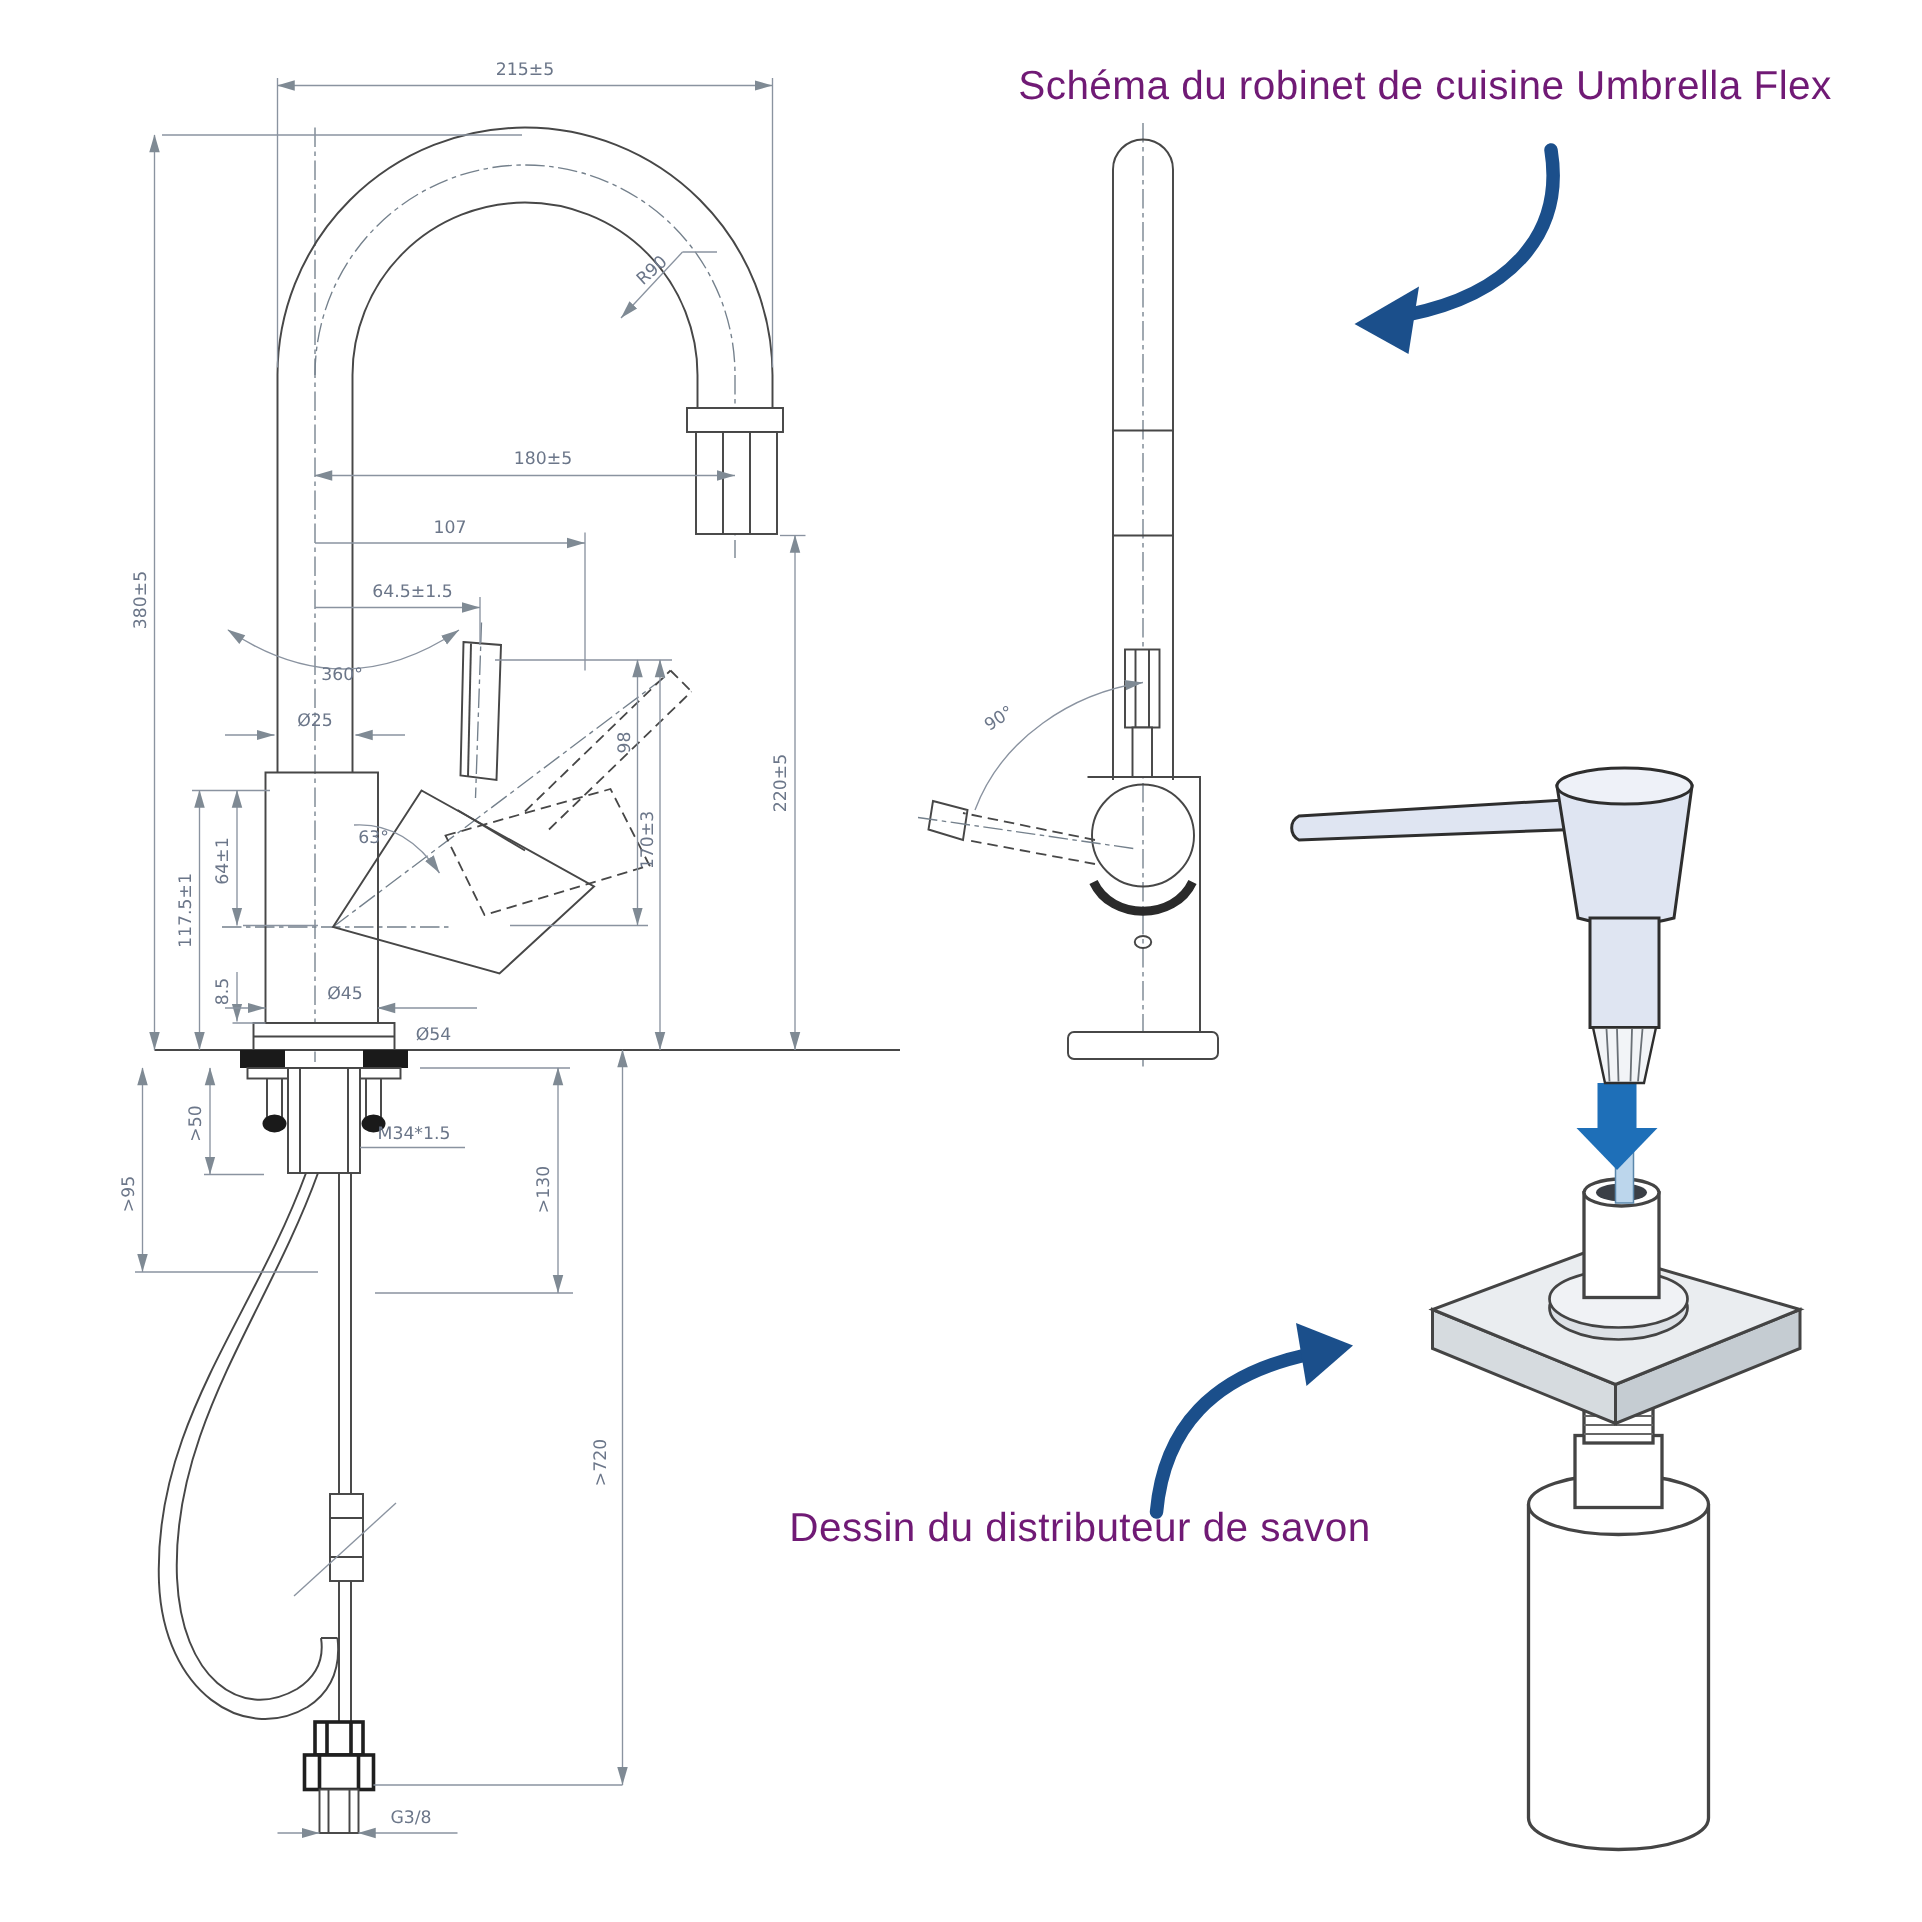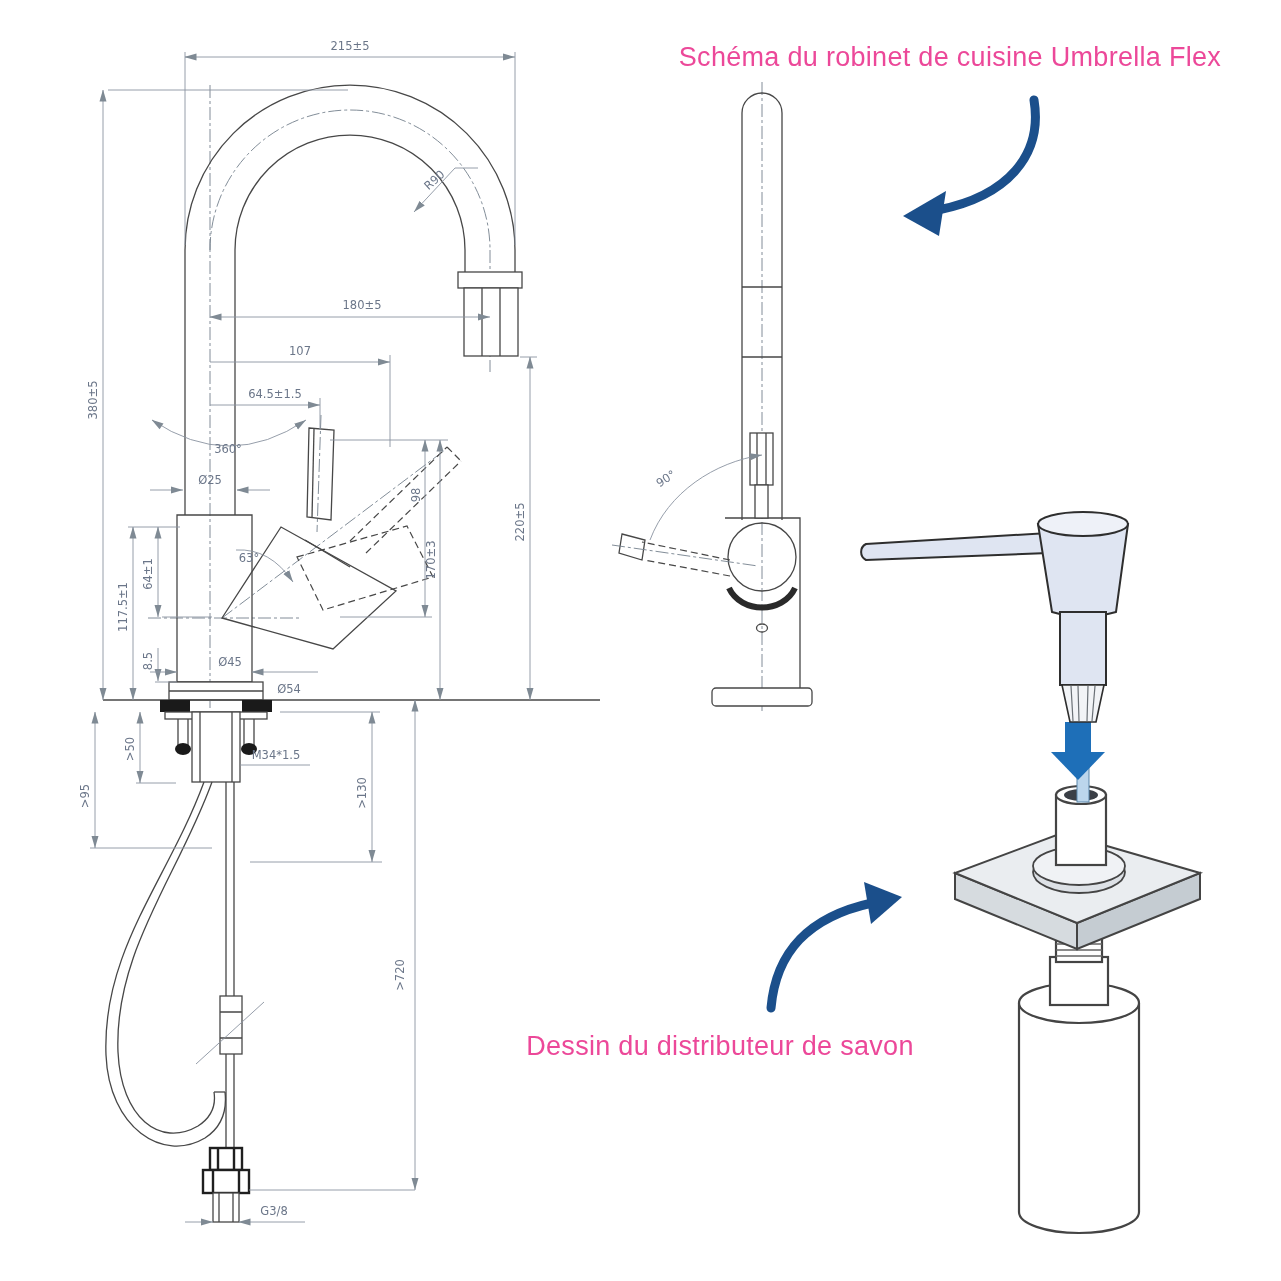--- a/index.html
+++ b/index.html
@@ -1,21 +1,21 @@
 <!DOCTYPE html>
 <html><head>
 <meta charset="utf-8">
 <style>
   html,body{margin:0;padding:0;background:#ffffff;}
   body{width:1281px;height:1281px;position:relative;font-family:"Liberation Sans",sans-serif;overflow:hidden;}
   #stage{position:absolute;inset:0;width:1273px;height:1281px;}
   svg{position:absolute;left:0;top:0;}
-  .title{position:absolute;color:#ec4899;font-size:27px;font-weight:500;letter-spacing:.3px;text-align:center;white-space:nowrap;}
+  .title{position:absolute;color:#701a75;font-size:27px;font-weight:500;letter-spacing:.3px;text-align:center;white-space:nowrap;}
   #faucet-title{left:640px;top:42px;width:620px;}
-  #dispenser-title{left:505px;top:1031px;width:430px;}
+  #dispenser-title{left:505px;top:1003px;width:430px;}
   
   .s1{stroke:#474747;stroke-width:1.3;fill:none;}
   .s1f{stroke:#474747;stroke-width:1.3;fill:#ffffff;}
   .sb{stroke:#1f1f1f;stroke-width:2.4;fill:#ffffff;}
   .s0{stroke:#8a93a0;stroke-width:0.9;fill:none;}
   .cl{stroke:#74808c;stroke-width:0.9;fill:none;stroke-dasharray:13 3 3 3;}
   .dash{stroke:#474747;stroke-width:1.2;fill:none;stroke-dasharray:7 4;}
   .blk{fill:#1a1a1a;stroke:none;}
   .dim{font:11.5px "DejaVu Sans",sans-serif;fill:#6b7689;}
   .pump{fill:#dfe5f2;stroke:#2e2e2e;stroke-width:2;}

